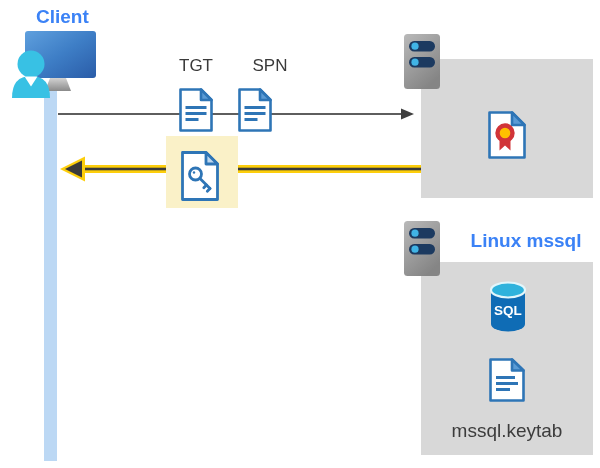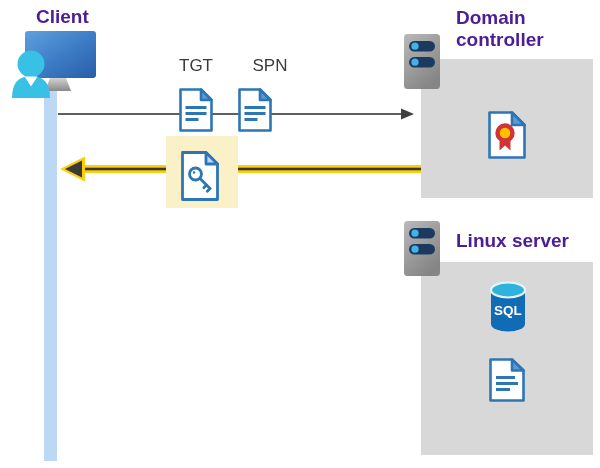--- a/index.html
+++ b/index.html
@@ -1,21 +1,21 @@
 <!DOCTYPE html>
 <html><head>
 <meta charset="utf-8">
 <style>
   html,body{margin:0;padding:0;background:#ffffff;}
   .canvas{
     position:relative;width:600px;height:468px;background:#ffffff;overflow:hidden;
     font-family:"Liberation Sans","DejaVu Sans",sans-serif;
   }
   .abs{position:absolute;}
-  .title{font-weight:bold;color:#4c1d95;font-size:19px;line-height:22px;}
+  .title{font-weight:bold;color:#3b82f6;font-size:19px;line-height:22px;text-align:center;}
   .client-title{left:36px;top:6px;}
   .dc-title{left:456px;top:7px;width:120px;}
   .linux-title{left:456px;top:230px;width:140px;white-space:nowrap;}
   .ticket-label{font-size:17px;color:#3a3a3a;text-align:center;width:52px;top:56px;}
   .tgt-label{left:170px;}
   .spn-label{left:244px;}
   .keytab-label{left:421px;top:420px;width:172px;text-align:center;font-size:19px;color:#3c3c3c;}
   .panel{background:#d8d8d8;z-index:0;}
   .dc-panel{left:421px;top:59px;width:172px;height:139px;}
   .linux-panel{left:421px;top:262px;width:172px;height:193px;}
@@ -107,21 +107,20 @@
           <stop offset="1" stop-color="#858585"></stop>
       </linearGradient>
     </defs>
     <rect x="1" y="1" width="36" height="55" rx="3.5" fill="url(#srvGrad1)"></rect>
     <rect x="6" y="8" width="26" height="10.5" rx="5.2" fill="#1c3a60"></rect>
     <circle cx="12" cy="13.2" r="3.6" fill="#41b4e5"></circle>
     <rect x="6" y="24" width="26" height="10.5" rx="5.2" fill="#1c3a60"></rect>
     <circle cx="12" cy="29.2" r="3.6" fill="#41b4e5"></circle>
   </svg>
 
-  <div class="abs title dc-title">Domain controller</div>
 
   <svg class="abs z1" style="left:487px;top:110px;" width="40" height="50" viewBox="0 0 40 50">
     <path d="M2.5,2.5 H25 L37.5,15 V47.5 H2.5 Z" fill="#ffffff" stroke="#2e75b6" stroke-width="2.6" stroke-linejoin="round"></path>
     <path d="M25,2.5 L37.5,15 H25 Z" fill="#5b9bd5" stroke="#2e75b6" stroke-width="2.6" stroke-linejoin="round"></path>
     <path d="M12.5,27 L23.5,27 L23.5,40.5 L18,35.5 L12.5,40.5 Z" fill="#d13438"></path>
     <circle cx="18" cy="23" r="7.5" fill="#ffc000" stroke="#d13438" stroke-width="4.4"></circle>
   </svg>
 
   <div class="abs panel linux-panel"></div>
 
@@ -132,30 +131,31 @@
           <stop offset="1" stop-color="#858585"></stop>
       </linearGradient>
     </defs>
     <rect x="1" y="1" width="36" height="55" rx="3.5" fill="url(#srvGrad2)"></rect>
     <rect x="6" y="8" width="26" height="10.5" rx="5.2" fill="#1c3a60"></rect>
     <circle cx="12" cy="13.2" r="3.6" fill="#41b4e5"></circle>
     <rect x="6" y="24" width="26" height="10.5" rx="5.2" fill="#1c3a60"></rect>
     <circle cx="12" cy="29.2" r="3.6" fill="#41b4e5"></circle>
   </svg>
 
-  <div class="abs title linux-title">Linux server</div>
+  <div class="abs title linux-title">Linux mssql</div>
 
   <svg class="abs z1" style="left:488px;top:281px;" width="40" height="52" viewBox="0 0 40 52">
     <path d="M3,9 L3,43 A17,7.5 0 0 0 37,43 L37,9 Z" fill="#0f6cb5"></path>
     <ellipse cx="20" cy="9" rx="17" ry="7.5" fill="#2fb2dc" stroke="#e2f6fb" stroke-width="2.2"></ellipse>
     <text x="20" y="34" text-anchor="middle" font-family="Liberation Sans, DejaVu Sans, sans-serif" font-size="13.5" font-weight="bold" fill="#ffffff">SQL</text>
   </svg>
 
   <svg class="abs z1" style="left:488px;top:357px;" width="38" height="46" viewBox="0 0 38 46">
     <path d="M2.5,2.5 H24 L35.5,13.5 V43.5 H2.5 Z" fill="#ffffff" stroke="#2e75b6" stroke-width="2.6" stroke-linejoin="round"></path>
     <path d="M24,2.5 L35.5,13.5 H24 Z" fill="#5b9bd5" stroke="#2e75b6" stroke-width="2.6" stroke-linejoin="round"></path>
     <rect x="8" y="19" width="19" height="3" fill="#2e75b6"></rect>
     <rect x="8" y="25" width="22" height="3" fill="#2e75b6"></rect>
     <rect x="8" y="31" width="14" height="3" fill="#2e75b6"></rect>
   </svg>
 
+  <div class="abs keytab-label">mssql.keytab</div>
 
 </div>
 
 </body></html>

